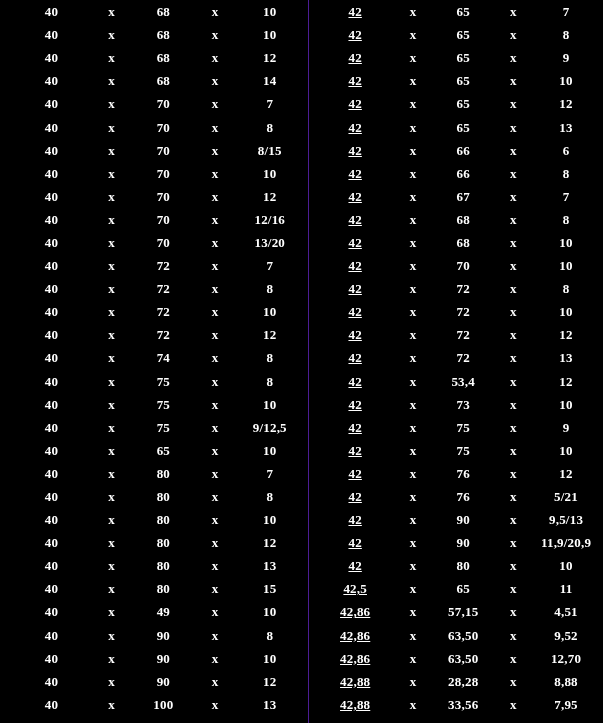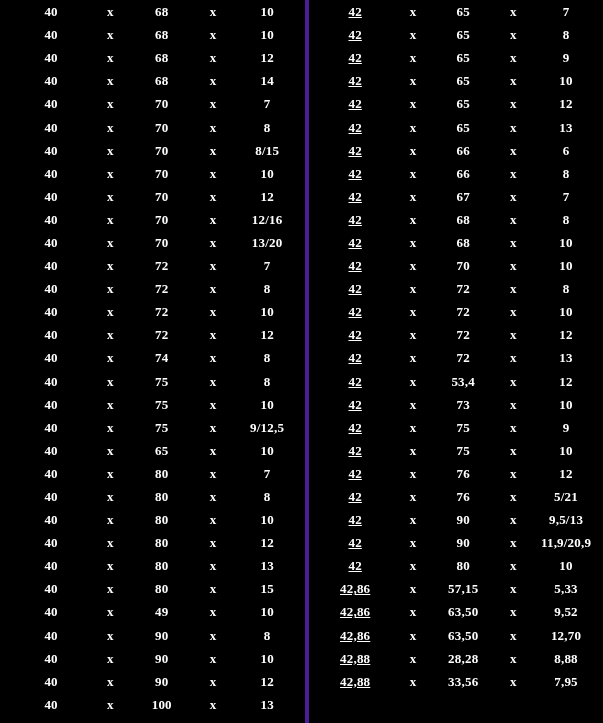--- a/index.html
+++ b/index.html
@@ -23,21 +23,21 @@
     flex-direction: row;
     box-sizing: border-box;
   }
   .table-panel {
     position: relative;
     box-sizing: border-box;
     padding: 0;
   }
   .left-panel {
     width: 309px;
-    border-right: 4px solid #4c1d95;
+    border-right: 1px solid #4c1d95;
   }
   .right-panel {
     width: 294px;
   }
   table.dim-table {
     width: 100%;
     border-collapse: collapse;
     table-layout: fixed;
   }
   table.dim-table td {
@@ -464,25 +464,32 @@
             <td class="col-c">11,9/20,9</td>
           </tr>
           <tr>
             <td class="col-a">42</td>
             <td class="col-x1 sep">x</td>
             <td class="col-b">80</td>
             <td class="col-x2 sep">x</td>
             <td class="col-c">10</td>
           </tr>
           <tr>
+            <td class="col-a">42,5</td>
+            <td class="col-x1 sep">x</td>
+            <td class="col-b">65</td>
+            <td class="col-x2 sep">x</td>
+            <td class="col-c">11</td>
+          </tr>
+          <tr>
             <td class="col-a">42,86</td>
             <td class="col-x1 sep">x</td>
             <td class="col-b">57,15</td>
             <td class="col-x2 sep">x</td>
-            <td class="col-c">5,33</td>
+            <td class="col-c">4,51</td>
           </tr>
           <tr>
             <td class="col-a">42,86</td>
             <td class="col-x1 sep">x</td>
             <td class="col-b">63,50</td>
             <td class="col-x2 sep">x</td>
             <td class="col-c">9,52</td>
           </tr>
           <tr>
             <td class="col-a">42,86</td>

